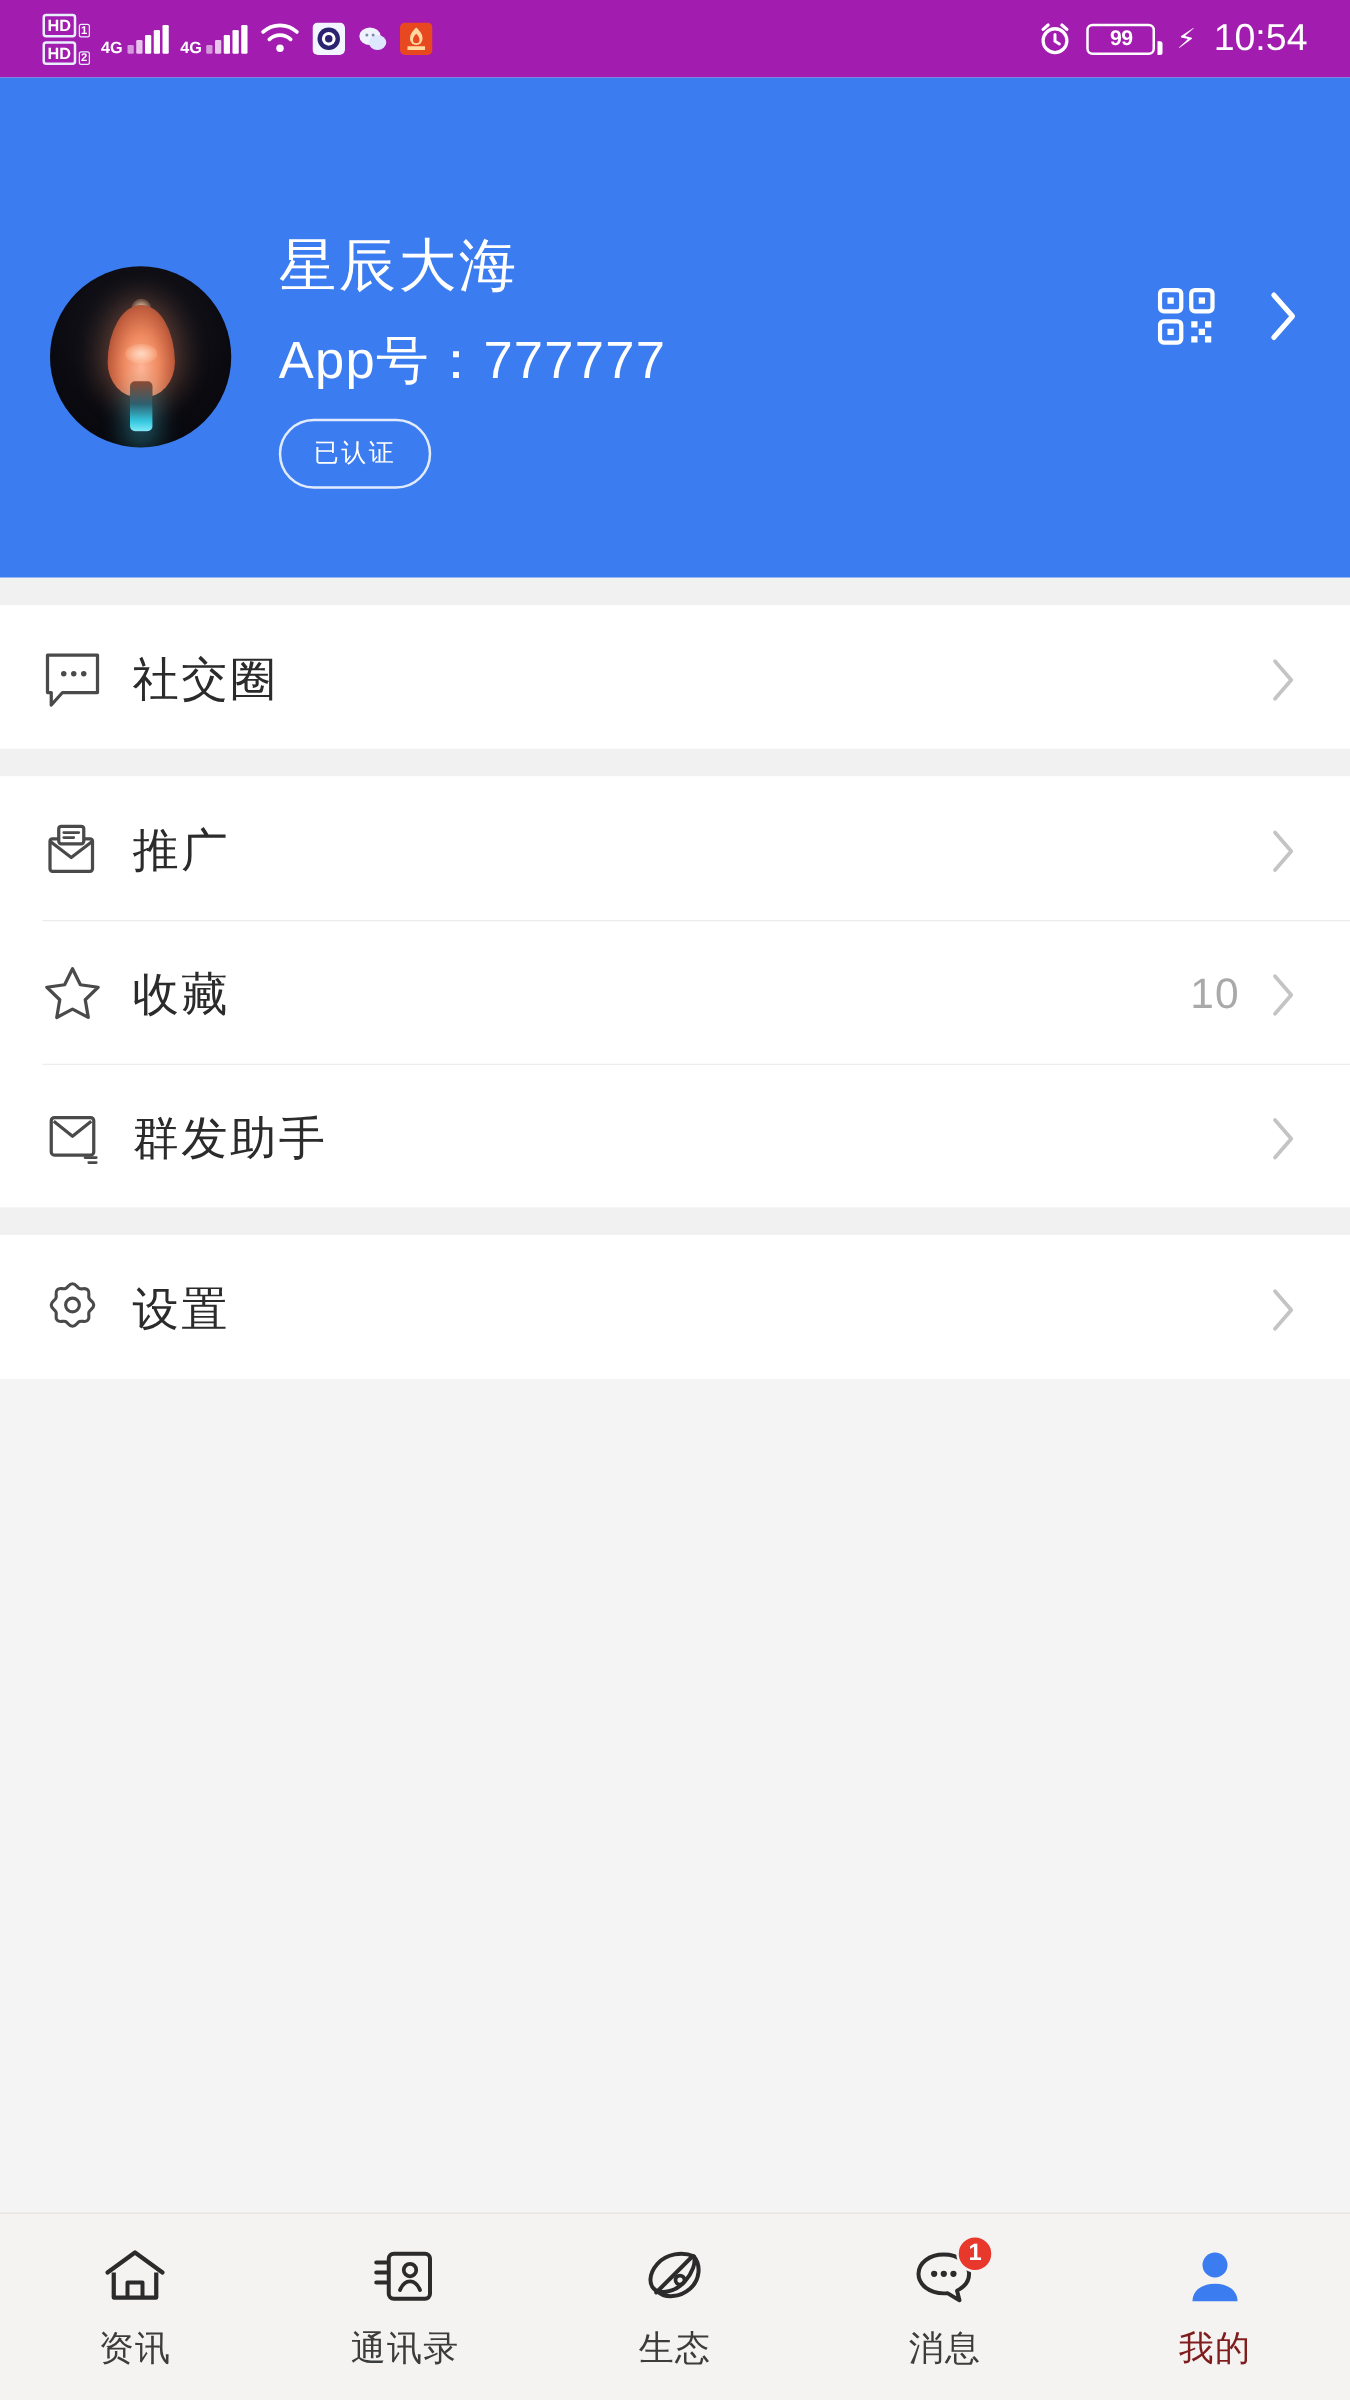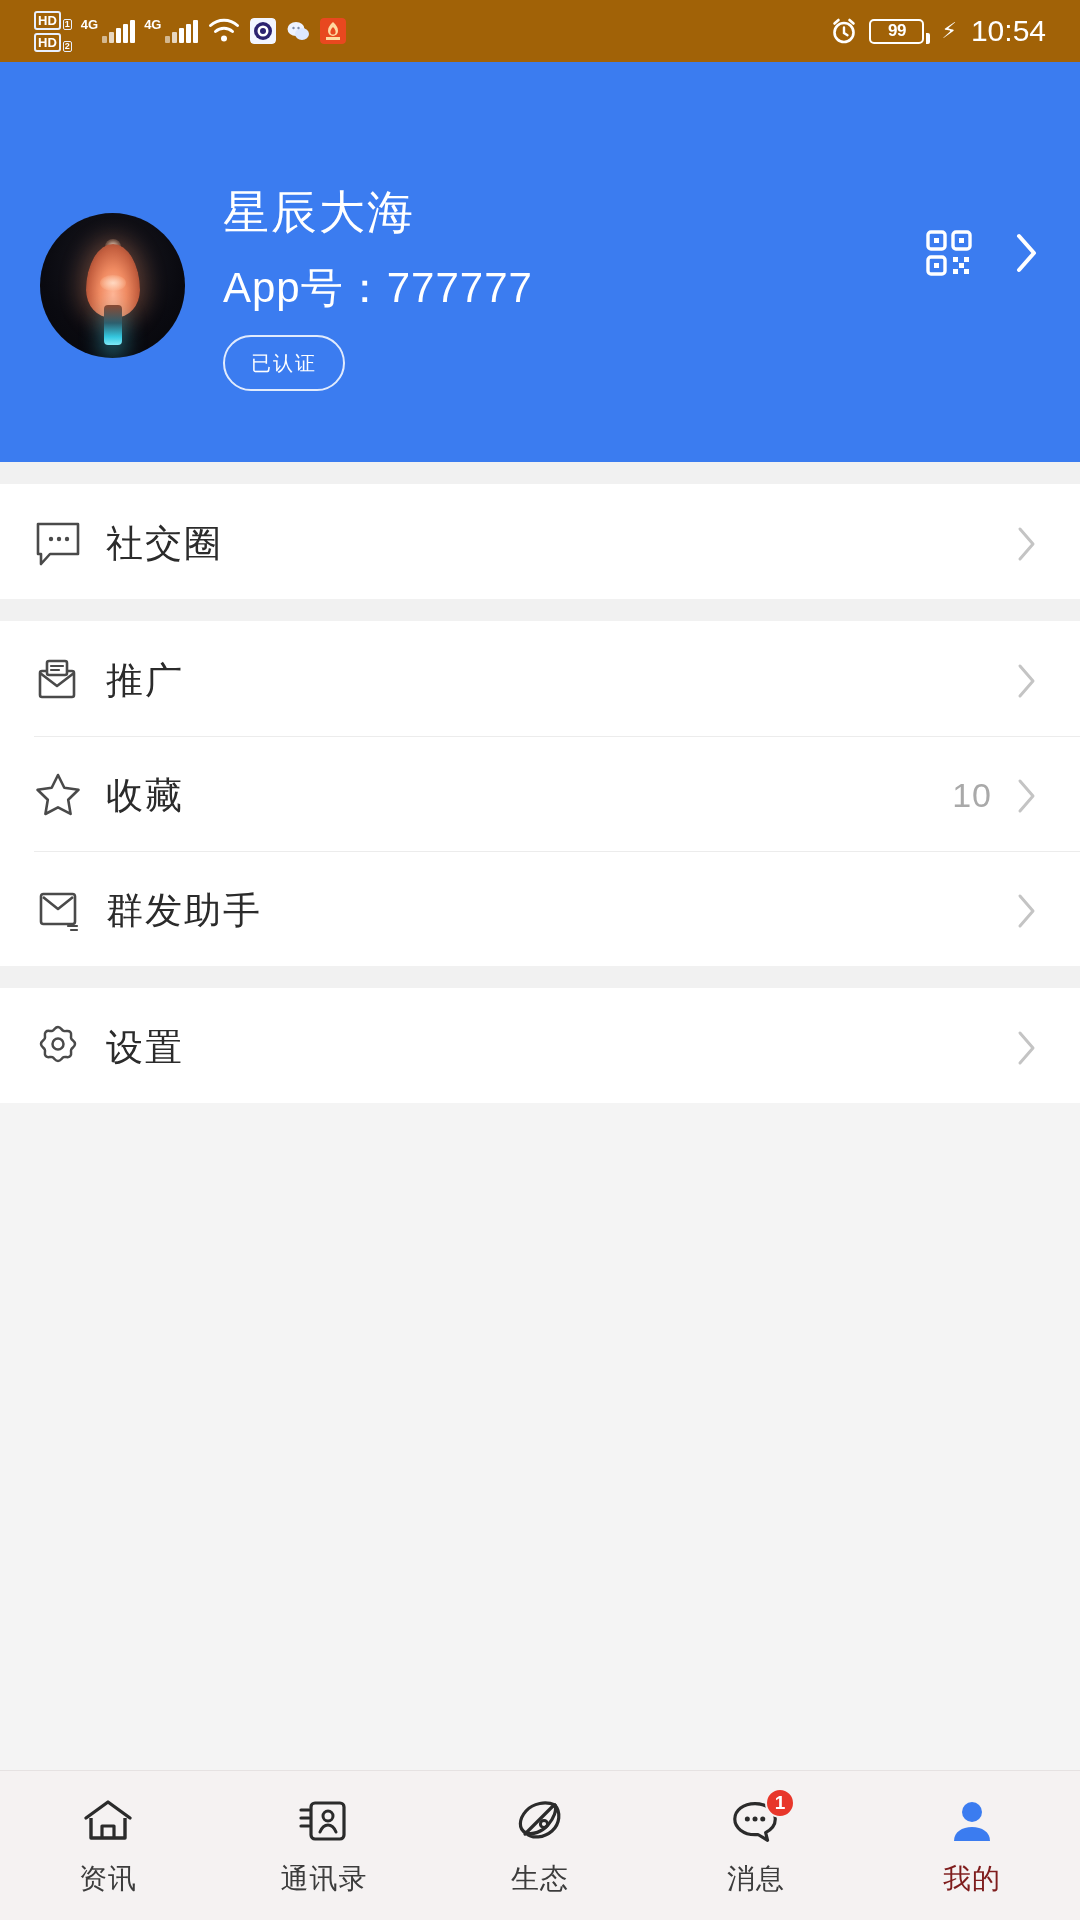--- a/index.html
+++ b/index.html
@@ -5,37 +5,37 @@
   * { margin:0; padding:0; box-sizing:border-box; }
   html, body {
     width:1080px; height:1920px;
     font-family:"Liberation Sans","DejaVu Sans",sans-serif;
     background:#f2f2f2; overflow:hidden;
   }
   .phone { position:relative; width:1080px; height:1920px; background:#f4f4f4; }
 
   
   .statusbar {
-    position:relative; height:62px; background:#a16207;
+    position:relative; height:62px; background:#a21caf;
     display:flex; align-items:center; padding:0 34px;
     color:#ffffff;
   }
   .sb-left { display:flex; align-items:center; gap:9px; }
   .hd-stack { display:flex; flex-direction:column; gap:3px; }
   .hd-badge {
     display:flex; align-items:flex-end; gap:2px;
   }
   .hd-box {
     border:2px solid #e8f0ff; border-radius:3px;
     font-size:13px; line-height:13px; font-weight:700;
     padding:1px 2px; letter-spacing:0px;
   }
   .hd-sub { font-size:9px; line-height:9px; font-weight:700;
             border:1.5px solid #e8f0ff; border-radius:2px; padding:0 1px; }
-  .sig { display:flex; align-items:flex-start; gap:3px; }
+  .sig { display:flex; align-items:flex-end; gap:3px; }
   .sig-g { font-size:13px; font-weight:700; line-height:11px; margin-right:1px; }
   .bars { display:flex; align-items:flex-end; gap:2px; height:24px; }
   .bars i { display:block; width:5px; background:#ffffff; border-radius:1px; }
   .bars i:nth-child(1){height:7px;opacity:.55}
   .bars i:nth-child(2){height:11px;opacity:.75}
   .bars i:nth-child(3){height:15px}
   .bars i:nth-child(4){height:19px}
   .bars i:nth-child(5){height:23px}
   .sb-icon { display:flex; align-items:center; }
   .app-ico { width:26px; height:26px; border-radius:4px; display:block; }

